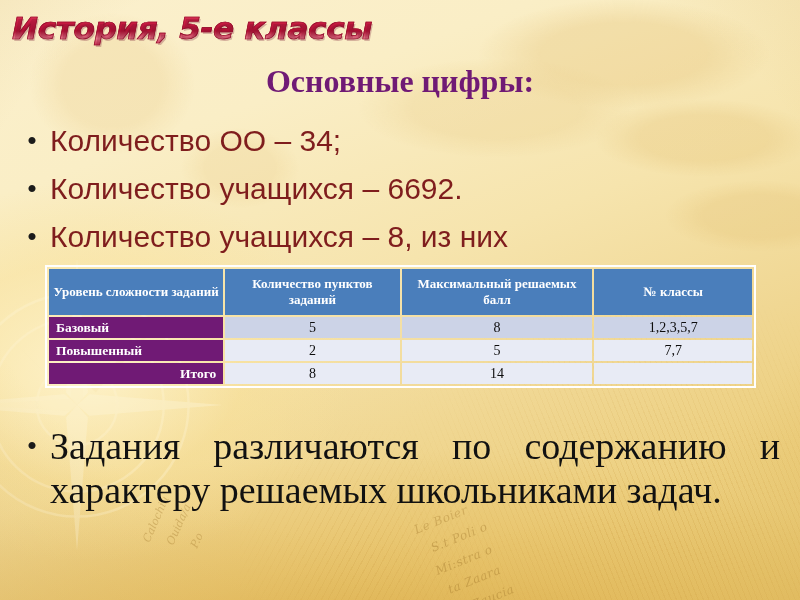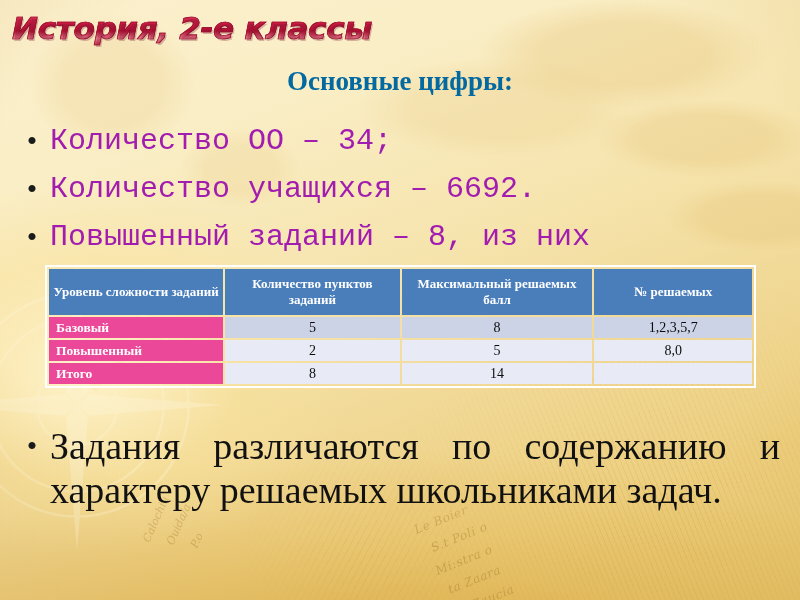--- a/index.html
+++ b/index.html
@@ -193,23 +193,23 @@
 
   
   .main-heading {
     position: absolute;
     left: 0;
     right: 0;
     top: 66px;
     text-align: center;
     font-family: "Liberation Serif", serif;
     font-weight: bold;
-    font-size: 27px;
+    font-size: 32px;
     line-height: 30px;
-    color: #0369a1;
+    color: #701a75;
   }
 
   
   .bullet-list {
     position: absolute;
     left: 14px;
     top: 118px;
     width: 770px;
   }
   .bullet-row {
@@ -220,24 +220,24 @@
   .bullet-mark {
     flex: 0 0 36px;
     font-family: "Liberation Serif", serif;
     font-size: 30px;
     line-height: 46px;
     color: #1b1b1b;
     text-align: center;
   }
   .bullet-text {
     flex: 1 1 auto;
-    font-family: Liberation Mono, monospace;
+    font-family: Liberation Sans, sans-serif;
     font-size: 30px;
     line-height: 46px;
-    color: #a21caf;
+    color: #7f1d1d;
     white-space: nowrap;
   }
 
   
   .data-table-wrap {
     position: absolute;
     left: 45px;
     top: 265px;
     width: 711px;
     border: 2px solid #ffffff;
@@ -261,30 +261,30 @@
   }
   table.data-table thead th {
     background: #4a7ebb;
     color: #ffffff;
     font-weight: bold;
     text-align: center;
     height: 42px;
     padding: 2px 4px;
   }
   table.data-table tbody th.row-head {
-    background: #ec4899;
+    background: #701a75;
     color: #ffffff;
     font-weight: bold;
     text-align: left;
     padding: 0 7px;
     height: 21px;
     font-size: 13.5px;
   }
   table.data-table tbody th.row-head.total {
-    text-align: left;
+    text-align: right;
   }
   table.data-table tbody td {
     text-align: center;
     color: #0d0d0d;
     height: 21px;
     font-size: 14px;
   }
   tbody tr.band-a td { background: #ccd3e7; }
   tbody tr.band-b td { background: #e8ebf5; }
 
@@ -363,71 +363,71 @@
  Mi:stra o
   ta Zaara
    o Zaucia</div>
   <div class="bg-script2">Calochiu
   Ouida/a
     P.o</div>
   <div class="bg-vignette"></div>
 
   <div class="content">
 
-    <div class="slide-title">История, 2-е классы</div>
+    <div class="slide-title">История, 5-е классы</div>
 
     <div class="main-heading">Основные цифры:</div>
 
     <div class="bullet-list">
 
       <div class="bullet-row">
         <span class="bullet-mark">•</span>
         <span class="bullet-text">Количество ОО – 34;</span>
       </div>
 
       <div class="bullet-row">
         <span class="bullet-mark">•</span>
         <span class="bullet-text">Количество учащихся – 6692.</span>
       </div>
 
       <div class="bullet-row">
         <span class="bullet-mark">•</span>
-        <span class="bullet-text">Повышенный заданий – 8, из них</span>
+        <span class="bullet-text">Количество учащихся – 8, из них</span>
       </div>
 
     </div>
 
     <div class="data-table-wrap">
       <table class="data-table">
         <colgroup>
           <col class="col-level">
           <col class="col-count">
           <col class="col-score">
           <col class="col-numbers">
         </colgroup>
         <thead>
           <tr>
             <th>Уровень сложности заданий</th>
             <th>Количество пунктов заданий</th>
             <th>Максимальный решаемых балл</th>
-            <th>№ решаемых</th>
+            <th>№ классы</th>
           </tr>
         </thead>
         <tbody>
           <tr class="band-a">
             <th class="row-head">Базовый</th>
             <td>5</td>
             <td>8</td>
             <td>1,2,3,5,7</td>
           </tr>
           <tr class="band-b">
             <th class="row-head">Повышенный</th>
             <td>2</td>
             <td>5</td>
-            <td>8,0</td>
+            <td>7,7</td>
           </tr>
           <tr class="band-b">
             <th class="row-head total">Итого</th>
             <td>8</td>
             <td>14</td>
             <td></td>
           </tr>
         </tbody>
       </table>
     </div>

